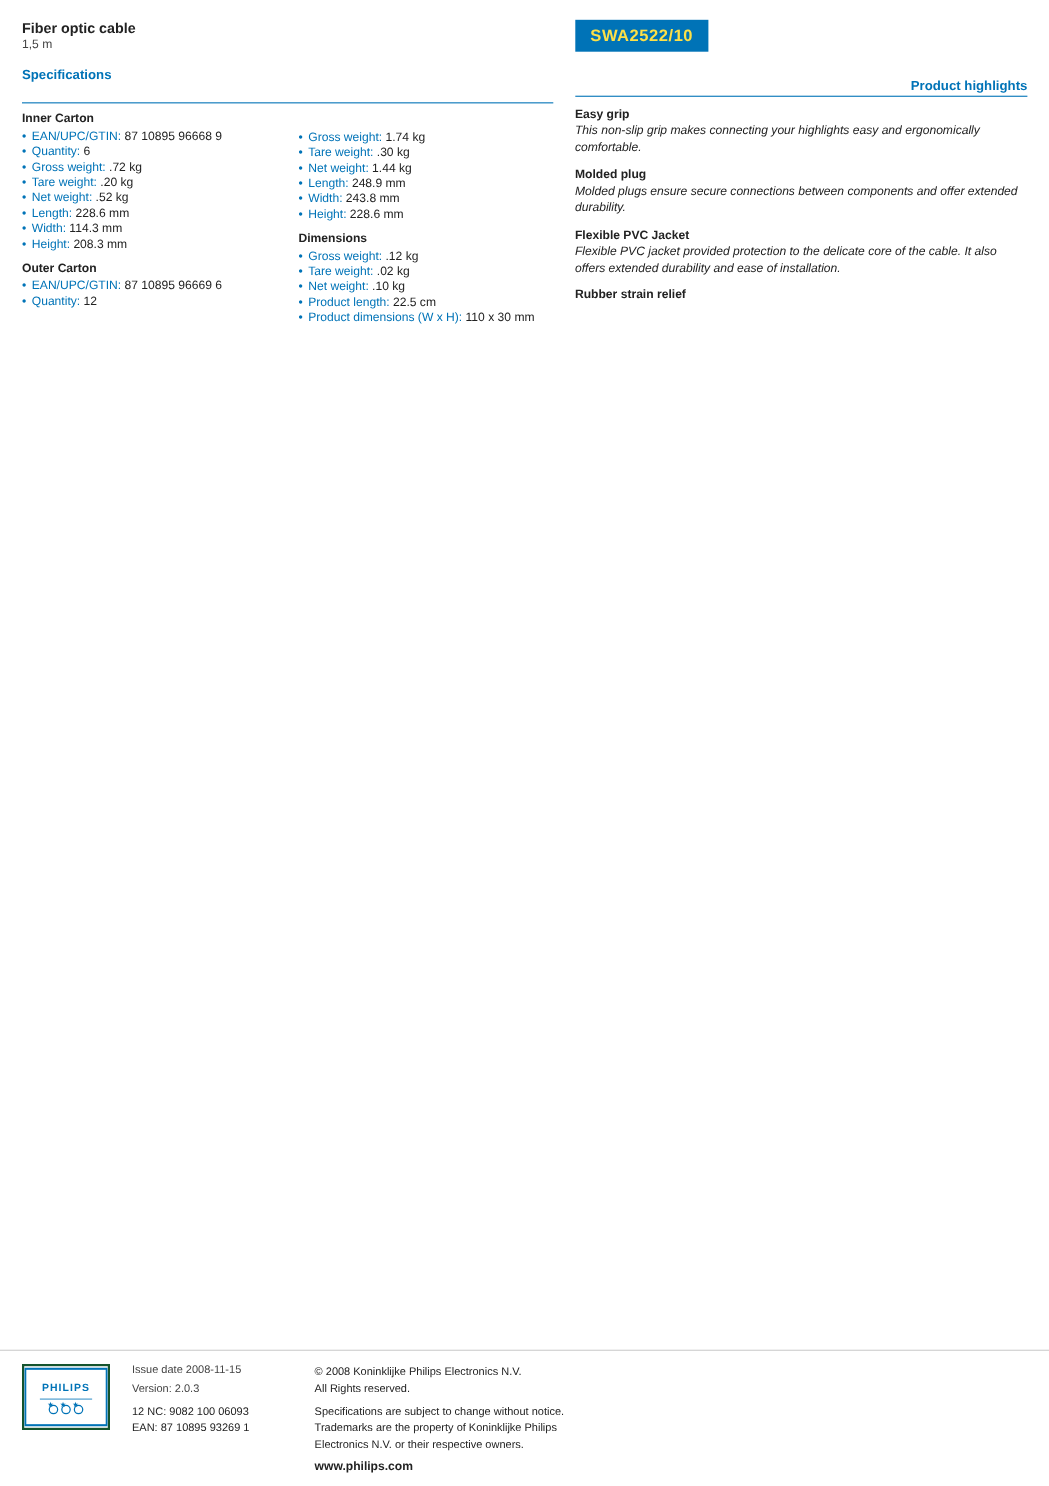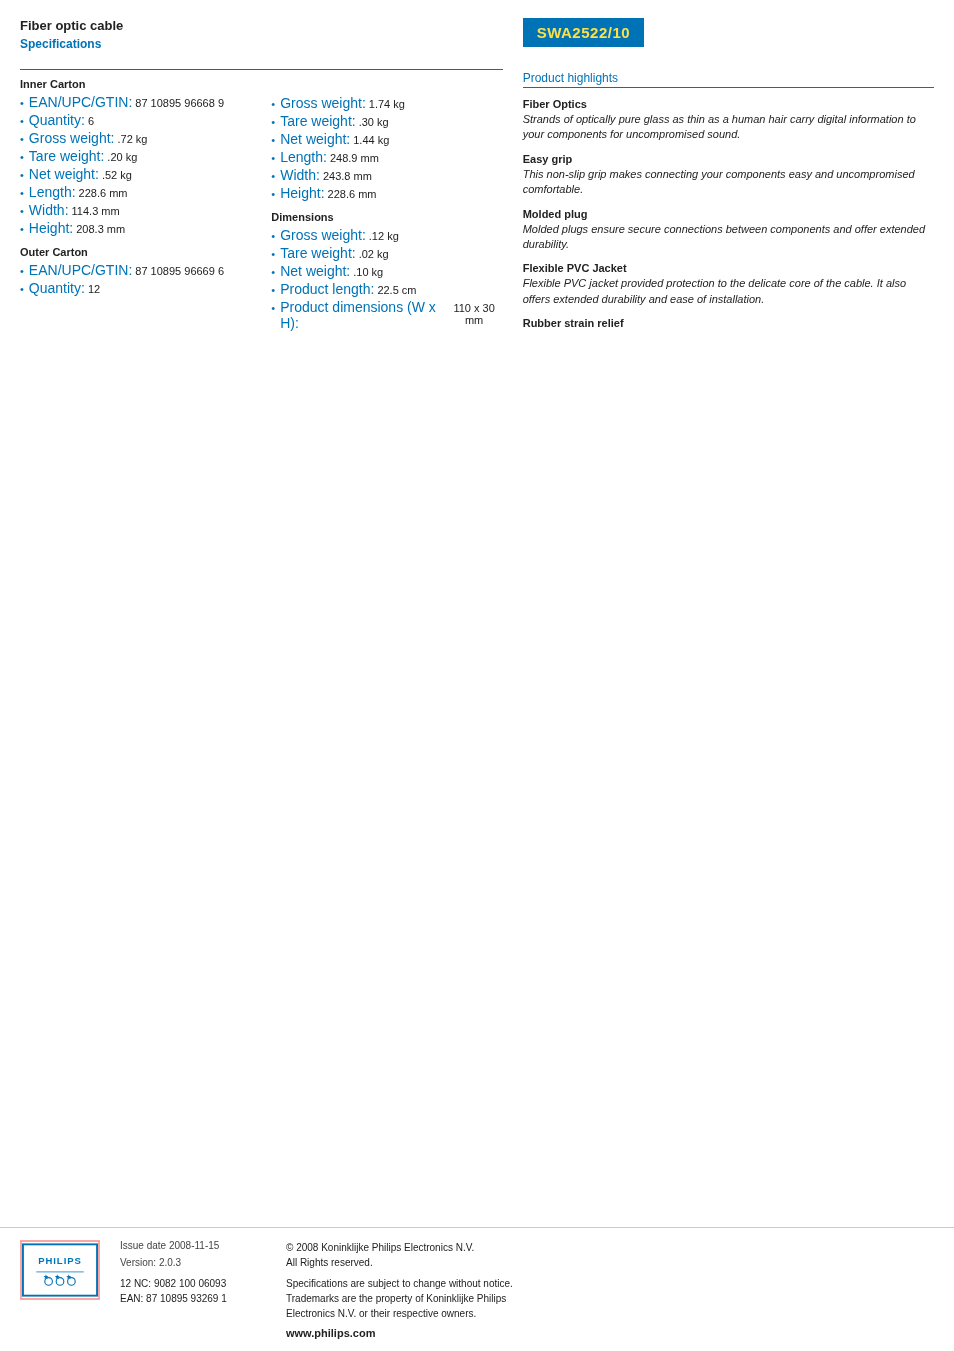--- a/index.html
+++ b/index.html
@@ -70,21 +70,21 @@
       align-items: baseline;
     }
     .spec-list li::before {
       content: "•";
       color: #0073b7;
       margin-right: 5px;
       flex-shrink: 0;
     }
     .spec-label {
       color: #0073b7;
-      font-size: 14px;
+      font-size: 11px;
     }
     .spec-value {
       color: #222;
       font-size: 11px;
       margin-left: 3px;
       text-align: center;
     }
 
     
     .specs-two-col {
@@ -107,25 +107,26 @@
       font-size: 15px;
       font-weight: bold;
       padding: 6px 14px;
       margin-bottom: 12px;
       display: inline-block;
       letter-spacing: 0.5px;
     }
 
     .highlights-heading {
       font-size: 12px;
-      font-weight: normal;
+      font-weight: bold;
       color: #0073b7;
       border-bottom: 1.5px solid #0073b7;
       padding-bottom: 2px;
       margin-bottom: 10px;
+      text-align: right;
     }
 
     .highlight-item {
       margin-bottom: 10px;
     }
     .highlight-title {
       font-size: 11px;
       font-weight: bold;
       color: #222;
       margin-bottom: 2px;
@@ -141,21 +142,21 @@
     .footer {
       border-top: 1px solid #ccc;
       display: flex;
       align-items: flex-start;
       padding: 12px 20px;
       margin-top: auto;
     }
     .footer-logo {
       width: 80px;
       height: 60px;
-      border: 2px solid #fca5a5;
+      border: 2px solid #14532d;
       margin-right: 20px;
       flex-shrink: 0;
       display: flex;
       align-items: center;
       justify-content: center;
       position: relative;
       overflow: hidden;
     }
     .footer-info {
       display: flex;
@@ -199,20 +200,21 @@
 </head>
 <body>
 
 <div class="page-content">
 
   <div class="main-area">
 
     <div class="left-col">
 
       <div class="product-title">Fiber optic cable</div>
+      <div class="product-subtitle">1,5 m</div>
 
       <div class="section-heading">Specifications</div>
 
       <div class="specs-two-col">
 
         <div class="specs-col">
           <div class="subsection-heading">Inner Carton</div>
           <ul class="spec-list">
             <li>
               <span class="spec-label">EAN/UPC/GTIN:</span>
@@ -316,28 +318,24 @@
       </div>
     </div>
 
     <div class="right-col">
       <div style="margin-bottom:12px;">
         <div class="product-code-box">SWA2522/10</div>
       </div>
 
       <div class="highlights-heading">Product highlights</div>
 
-      <div class="highlight-item">
-        <div class="highlight-title">Fiber Optics</div>
-        <div class="highlight-desc">Strands of optically pure glass as thin as a human hair carry digital information to your components for uncompromised sound.</div>
-      </div>
 
       <div class="highlight-item">
         <div class="highlight-title">Easy grip</div>
-        <div class="highlight-desc">This non-slip grip makes connecting your components easy and uncompromised comfortable.</div>
+        <div class="highlight-desc">This non-slip grip makes connecting your highlights easy and ergonomically comfortable.</div>
       </div>
 
       <div class="highlight-item">
         <div class="highlight-title">Molded plug</div>
         <div class="highlight-desc">Molded plugs ensure secure connections between components and offer extended durability.</div>
       </div>
 
       <div class="highlight-item">
         <div class="highlight-title">Flexible PVC Jacket</div>
         <div class="highlight-desc">Flexible PVC jacket provided protection to the delicate core of the cable. It also offers extended durability and ease of installation.</div>

